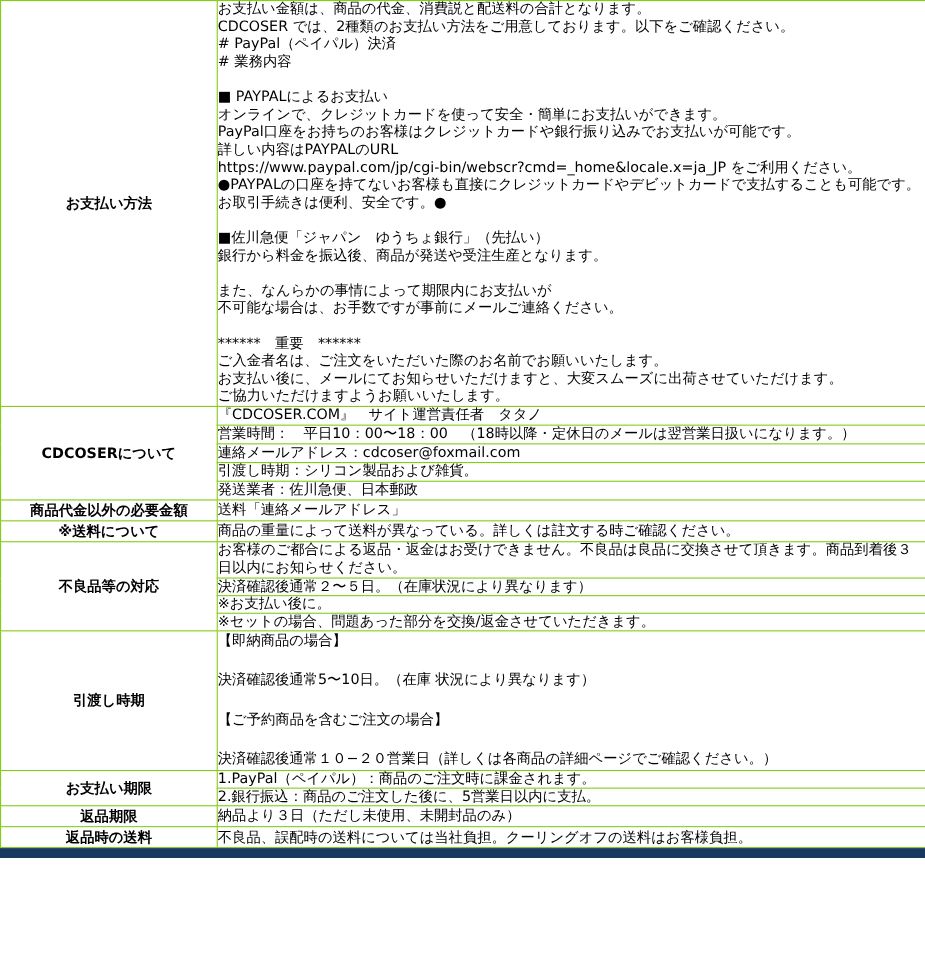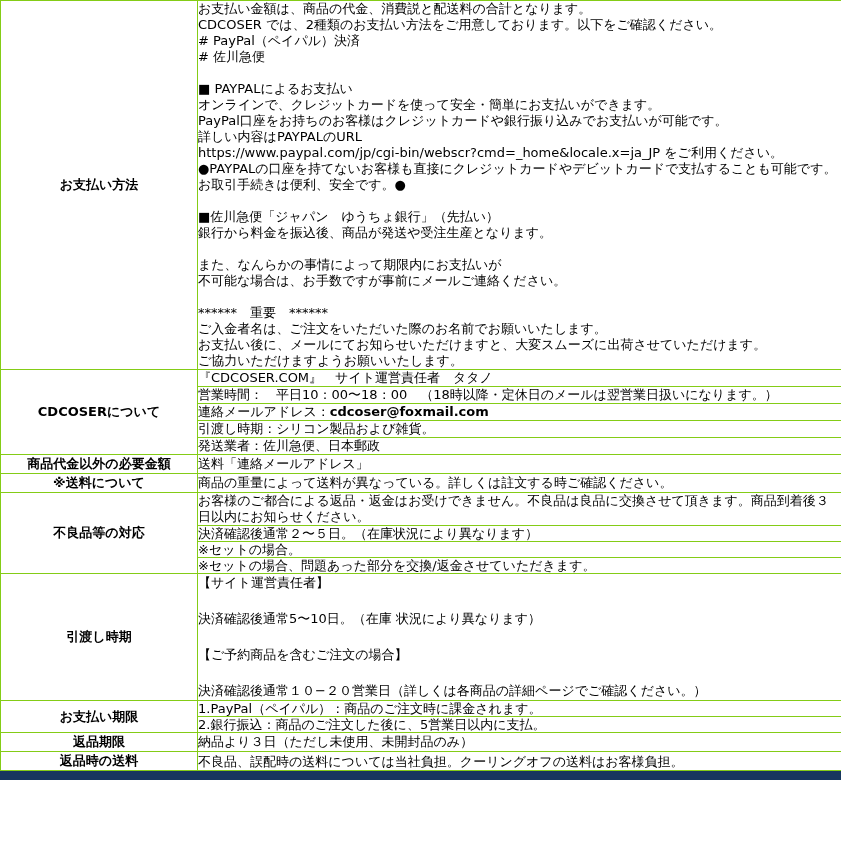--- a/index.html
+++ b/index.html
@@ -9,41 +9,41 @@
   table.info td { border:1px solid #84cc16; padding:0; vertical-align:middle; overflow:hidden; }
   td.label {
     width:197px; text-align:center; font-weight:bold;
     padding:2px 4px; background:#ffffff;margin-left:16px;
   }
   td.content { vertical-align:top; padding:2px 4px; }
   .line { line-height:16px; min-height:16px; white-space:pre-wrap; word-break:break-all; }
   .wide .line { line-height:18px; min-height:18px; }
   td.sub { padding:4px 4px; line-height:16px;margin-left:31px; }
   td.tight { padding:1px 4px; line-height:15px; }
-  .email { font-weight:bold; }
+  .email { font-weight:normal; }
   .footer-bar { width:841px; height:9px; background:#17375E; }
 </style>
 </head>
 <body>
 
 <div class="page">
   <table class="info">
     <colgroup>
         <col style="width:197px">
         <col style="width:644px">
       </colgroup>
 
     <tbody>
         <tr>
       <td class="label">お支払い方法</td>
       <td class="content">
         <div class="line">お支払い金額は、商品の代金、消費説と配送料の合計となります。</div>
         <div class="line">CDCOSER では、2種類のお支払い方法をご用意しております。以下をご確認ください。</div>
         <div class="line"># PayPal（ペイパル）決済</div>
-        <div class="line"># 佐川急便</div>
+        <div class="line"># 業務内容</div>
         <div class="line"></div>
         <div class="line">■ PAYPALによるお支払い</div>
         <div class="line">オンラインで、クレジットカードを使って安全・簡単にお支払いができます。</div>
         <div class="line">PayPal口座をお持ちのお客様はクレジットカードや銀行振り込みでお支払いが可能です。</div>
         <div class="line">詳しい内容はPAYPALのURL</div>
         <div class="line">https://www.paypal.com/jp/cgi-bin/webscr?cmd=_home&amp;locale.x=ja_JP をご利用ください。</div>
         <div class="line">●PAYPALの口座を持てないお客様も直接にクレジットカードやデビットカードで支払することも可能です。</div>
         <div class="line">お取引手続きは便利、安全です。●</div>
         <div class="line"></div>
         <div class="line">■佐川急便「ジャパン　ゆうちょ銀行」（先払い）</div>
@@ -91,30 +91,30 @@
     <tr>
       <td class="label" rowspan="4">不良品等の対応</td>
       <td class="content">
         <div class="line">お客様のご都合による返品・返金はお受けできません。不良品は良品に交換させて頂きます。商品到着後３日以内にお知らせください。</div>
       </td>
     </tr>
     <tr>
       <td class="tight">決済確認後通常２〜５日。（在庫状況により異なります）</td>
     </tr>
     <tr>
-      <td class="tight">※セットの場合。</td>
+      <td class="tight">※お支払い後に。</td>
     </tr>
     <tr>
       <td class="tight">※セットの場合、問題あった部分を交換/返金させていただきます。</td>
     </tr>
 
     <tr>
       <td class="label">引渡し時期</td>
       <td class="content wide">
-        <div class="line">【サイト運営責任者】</div>
+        <div class="line">【即納商品の場合】</div>
         <div class="line"></div>
         <div class="line">決済確認後通常5〜10日。（在庫 状況により異なります）</div>
         <div class="line"></div>
         <div class="line">【ご予約商品を含むご注文の場合】</div>
         <div class="line"></div>
         <div class="line">決済確認後通常１０−２０営業日（詳しくは各商品の詳細ページでご確認ください。）</div>
       </td>
     </tr>
 
     <tr>

